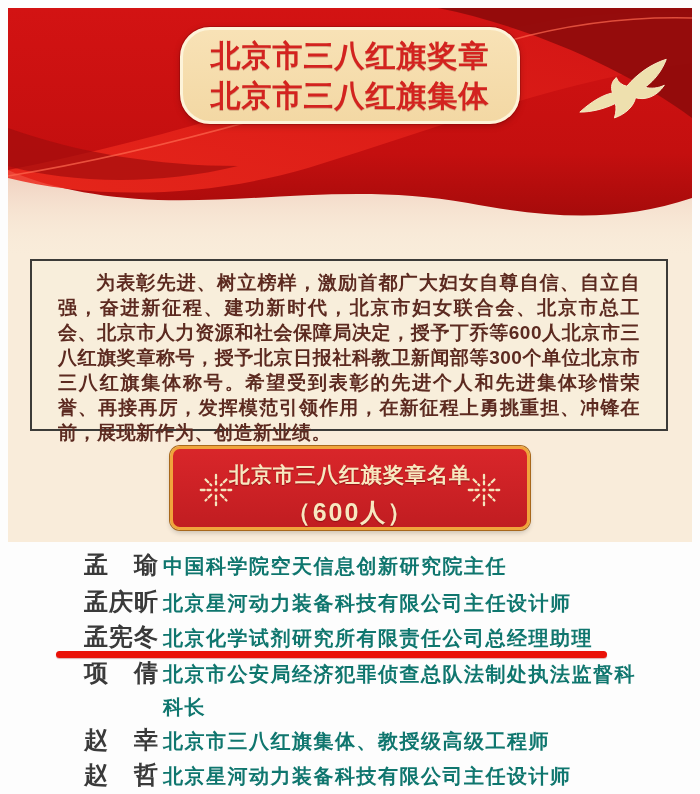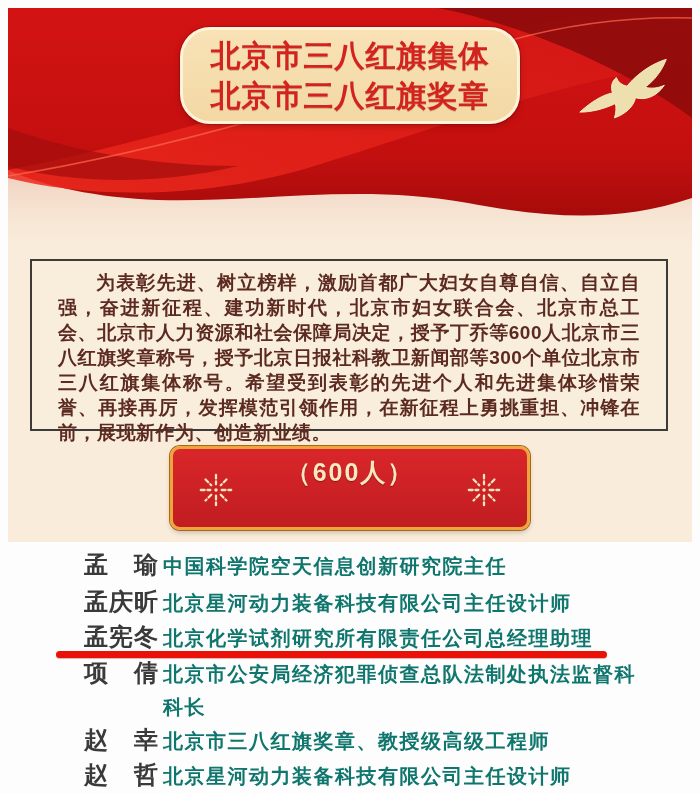--- a/index.html
+++ b/index.html
@@ -100,22 +100,22 @@
     </defs>
     <rect x="0" y="140" width="684" height="110" fill="url(#gFade)"></rect>
     <path d="M0,0 H684 V190 C610,215 540,210 460,195 C350,175 250,195 150,192 C90,190 35,178 0,162 Z" fill="url(#gBase)"></path>
     <path d="M0,162 C140,135 300,85 440,38 C520,12 600,2 684,4 L684,55 C560,70 430,120 300,160 C190,192 80,190 0,170 Z" fill="url(#gFold)" opacity=".85"></path>
     <path d="M430,0 H684 V110 C620,62 520,18 430,0 Z" fill="#8e0b0b" opacity=".9"></path>
     <path d="M0,120 C70,145 150,158 230,158 C150,178 60,175 0,158 Z" fill="#a30d0d" opacity=".7"></path>
     <path d="M0,168 C160,142 330,90 470,42 C540,19 610,8 684,10" stroke="#ff6a50" stroke-width="1.5" fill="none" opacity=".7"></path>
   </svg>
 
   <div class="badge">
+    <div class="line">北京市三八红旗奖章</div>
     <div class="line">北京市三八红旗集体</div>
-    <div class="line">北京市三八红旗奖章</div>
   </div>
 
   <svg class="dove" viewBox="0 0 100 72" aria-hidden="true">
     <path d="M4,58 C16,47 28,40 38,38 C36,32 37,26 42,22 C44,27 48,30 53,31
              C64,18 78,8 94,3 C90,14 82,25 72,32 C78,34 86,33 92,30
              C84,42 72,46 62,43 C60,52 52,60 40,64 C42,58 42,53 41,49
              C29,55 15,58 4,58 Z" fill="#eee0ae" stroke="#f8eecb" stroke-width="1"></path>
   </svg>
 
   <div class="notice-box">
@@ -129,20 +129,21 @@
           <line x1="20" y1="26" x2="20" y2="36"></line>
         <line x1="4" y1="20" x2="14" y2="20"></line>
           <line x1="26" y1="20" x2="36" y2="20"></line>
         <line x1="9" y1="9" x2="15" y2="15"></line>
           <line x1="25" y1="25" x2="31" y2="31"></line>
         <line x1="31" y1="9" x2="25" y2="15"></line>
           <line x1="15" y1="25" x2="9" y2="31"></line>
       </g>
       <circle cx="20" cy="20" r="1.8" fill="#f5e6be"></circle>
     </svg>
+    <div class="banner-title">北京市三八红旗奖章名单</div>
     <div class="banner-count">（600人）</div>
     <svg class="firework right" viewBox="0 0 40 40" aria-hidden="true">
       <g stroke="#f5e6be" stroke-width="2.4" stroke-linecap="round" stroke-dasharray="4 3" fill="none">
         <line x1="20" y1="4" x2="20" y2="14"></line>
           <line x1="20" y1="26" x2="20" y2="36"></line>
         <line x1="4" y1="20" x2="14" y2="20"></line>
           <line x1="26" y1="20" x2="36" y2="20"></line>
         <line x1="9" y1="9" x2="15" y2="15"></line>
           <line x1="25" y1="25" x2="31" y2="31"></line>
         <line x1="31" y1="9" x2="25" y2="15"></line>
@@ -166,20 +167,20 @@
     <span class="name">孟宪冬</span>
     <span class="org">北京化学试剂研究所有限责任公司总经理助理</span>
   </div>
   <div class="red-underline"></div>
   <div class="row" style="top:658px">
     <span class="name">项　倩</span>
     <span class="org">北京市公安局经济犯罪侦查总队法制处执法监督科科长</span>
   </div>
   <div class="row" style="top:725px">
     <span class="name">赵　幸</span>
-    <span class="org">北京市三八红旗奖章、教授级高级工程师</span>
+    <span class="org">北京市三八红旗集体、教授级高级工程师</span>
   </div>
   <div class="row" style="top:760px">
     <span class="name">赵　哲</span>
     <span class="org">北京星河动力装备科技有限公司主任设计师</span>
   </div>
 
 </div>
 
 </body></html>

